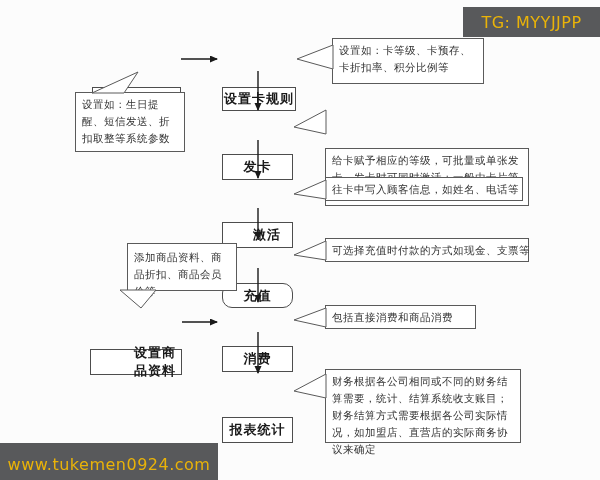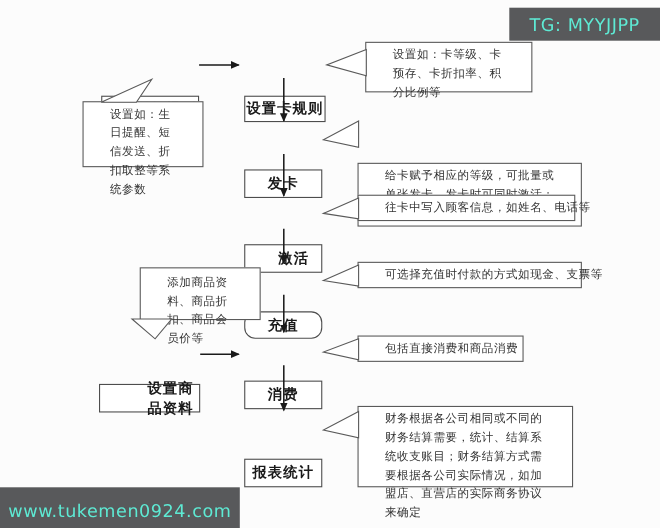--- a/index.html
+++ b/index.html
@@ -27,28 +27,28 @@
     margin-top:40px;
   }
   .note{
     position:absolute;z-index:2;
     background:#ffffff;
     border:1px solid #5a5a5a;
     color:#333333;
     font-family:"DejaVu Serif","Liberation Serif",serif;
     font-size:10.5px;
     line-height:17px;
-    padding:3px 24px;
+    padding:3px 6px;
     box-sizing:border-box;
     letter-spacing:0.5px;
   }
   .watermark{
     position:absolute;z-index:5;
     background:#58595b;
-    color:#5eead4;
+    color:#eab308;
     display:flex;align-items:center;justify-content:center;
     font-size:16px;
     letter-spacing:0.5px;
   }
   
   .n-set-run-rules   {left:92px; top:47px; width:89px; height:24px;}
   .n-set-card-rules  {left:222px;top:47px; width:74px; height:24px;}
   .n-issue-card      {left:222px;top:114px;width:71px; height:26px;}
   .n-activate        {left:222px;top:182px;width:71px; height:26px;padding-left:19px;}
   .n-recharge        {left:222px;top:243px;width:71px; height:25px;border-radius:10px;}

